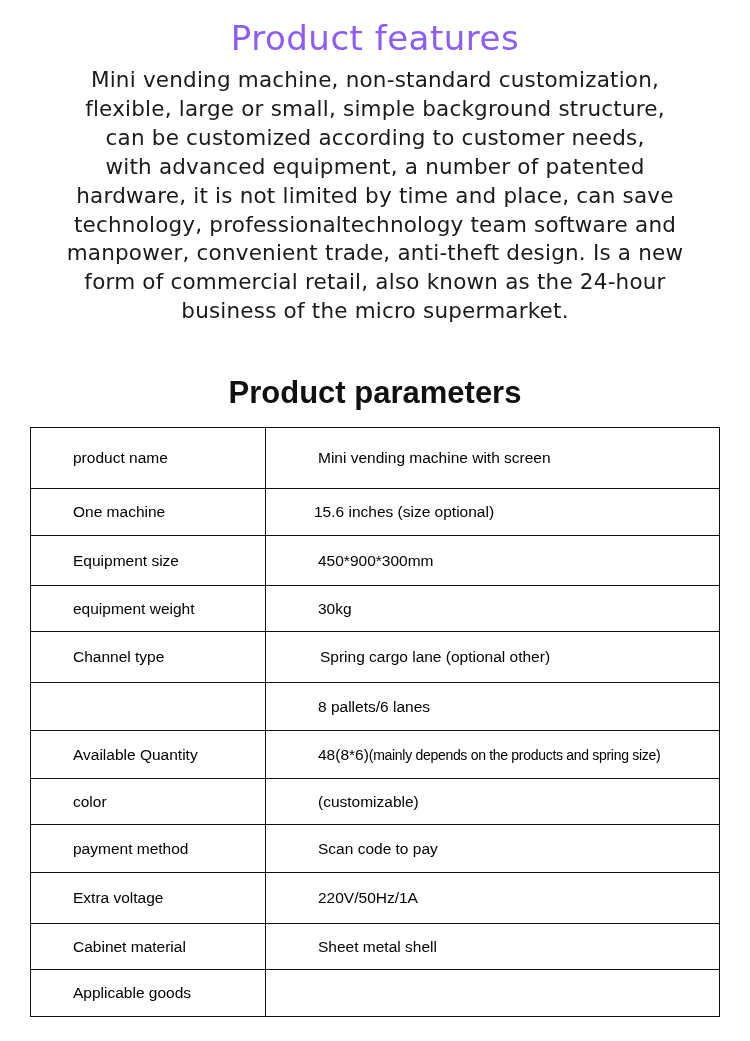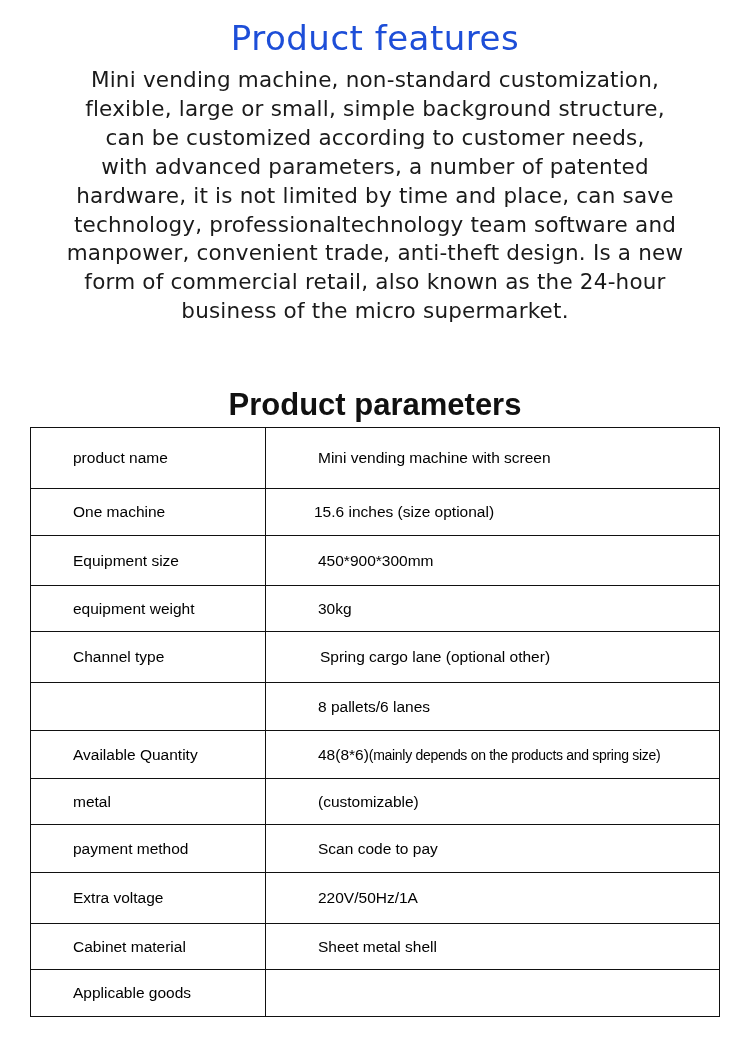--- a/index.html
+++ b/index.html
@@ -1,30 +1,30 @@
 <!DOCTYPE html>
 <html><head>
 <meta charset="utf-8">
 <style>
   html, body { margin: 0; padding: 0; background: #ffffff; }
   body { width: 750px; height: 1041px; position: relative; overflow: hidden; color: #111; }
   .features-title {
     position: absolute; left: 0; top: 16px; width: 750px; text-align: center;
-    font-family: "DejaVu Sans", sans-serif; font-size: 34px; line-height: 44px; color: #1d4ed8;
+    font-family: "DejaVu Sans", sans-serif; font-size: 34px; line-height: 44px; color: #8b5cf6;
     letter-spacing: 0.5px;
   }
   .features-text {
     position: absolute; left: 20px; top: 66px; width: 710px; text-align: center;
     font-family: "DejaVu Sans", sans-serif; font-size: 21.5px; line-height: 28.9px; color: #1a1a1a;
     letter-spacing: 0.2px;
   }
   .features-text span { display: block; white-space: nowrap; }
   .params-title {
     position: absolute; left: 0; top: 372px; width: 750px; text-align: center;
-    font-family: "Liberation Sans", sans-serif; font-weight: bold; font-size: 31px; line-height: 42px; color: #111; margin-top: 12px;
+    font-family: "Liberation Sans", sans-serif; font-weight: bold; font-size: 31px; line-height: 42px; color: #111;
   }
   .params-table {
     position: absolute; left: 30px; top: 427px; width: 690px; height: 590px;
     border: 1px solid #111; box-sizing: border-box;
   }
   .row {
     position: absolute; left: 0; width: 688px; box-sizing: border-box;
     border-bottom: 1px solid #111;
     font-family: "Liberation Sans", sans-serif; font-size: 15.5px; color: #000000;
   }
@@ -36,21 +36,21 @@
   .small { font-size: 14px; letter-spacing: -0.3px; }
 </style>
 </head>
 <body>
 
 <div class="features-title">Product features</div>
 <div class="features-text">
   <span>Mini vending machine, non-standard customization,</span>
   <span>flexible, large or small, simple background structure,</span>
   <span>can be customized according to customer needs,</span>
-  <span>with advanced parameters, a number of patented</span>
+  <span>with advanced equipment, a number of patented</span>
   <span>hardware, it is not limited by time and place, can save</span>
   <span>technology, professionaltechnology team software and</span>
   <span>manpower, convenient trade, anti-theft design. Is a new</span>
   <span>form of commercial retail, also known as the 24-hour</span>
   <span>business of the micro supermarket.</span>
 </div>
 
 <div class="params-title">Product parameters</div>
 
 <div class="params-table">
@@ -80,21 +80,21 @@
     <div class="cell-value">8 pallets/6 lanes</div>
   </div>
   <div class="row" style="top:303px;height:48px">
     <div class="cell-label">Available Quantity</div>
     <div class="cell-value">
       <span>48(8*6)</span>
         <span class="small">(mainly depends on the products and spring size)</span>
     </div>
   </div>
   <div class="row" style="top:351px;height:46px">
-    <div class="cell-label">metal</div>
+    <div class="cell-label">color</div>
     <div class="cell-value">(customizable)</div>
   </div>
   <div class="row" style="top:397px;height:48px">
     <div class="cell-label">payment method</div>
     <div class="cell-value">Scan code to pay</div>
   </div>
   <div class="row" style="top:445px;height:51px">
     <div class="cell-label">Extra voltage</div>
     <div class="cell-value">220V/50Hz/1A</div>
   </div>

